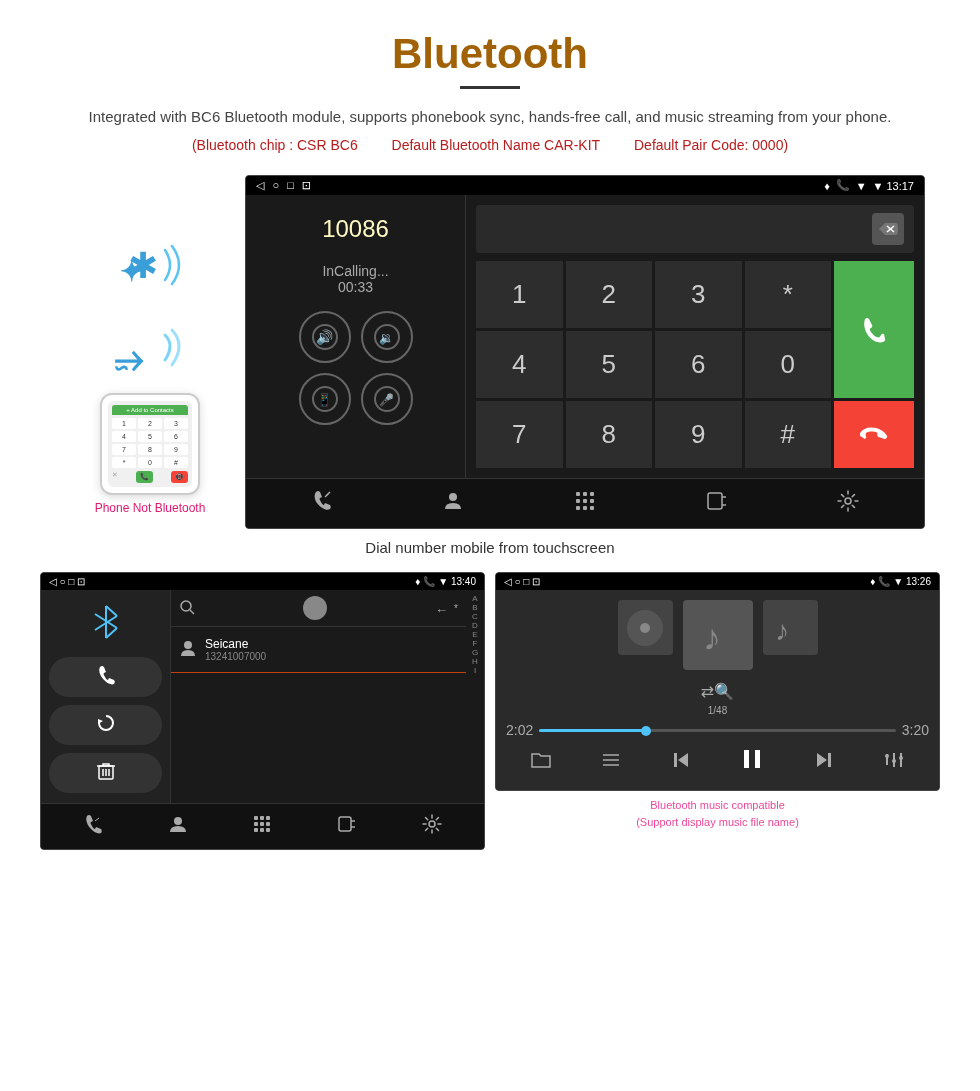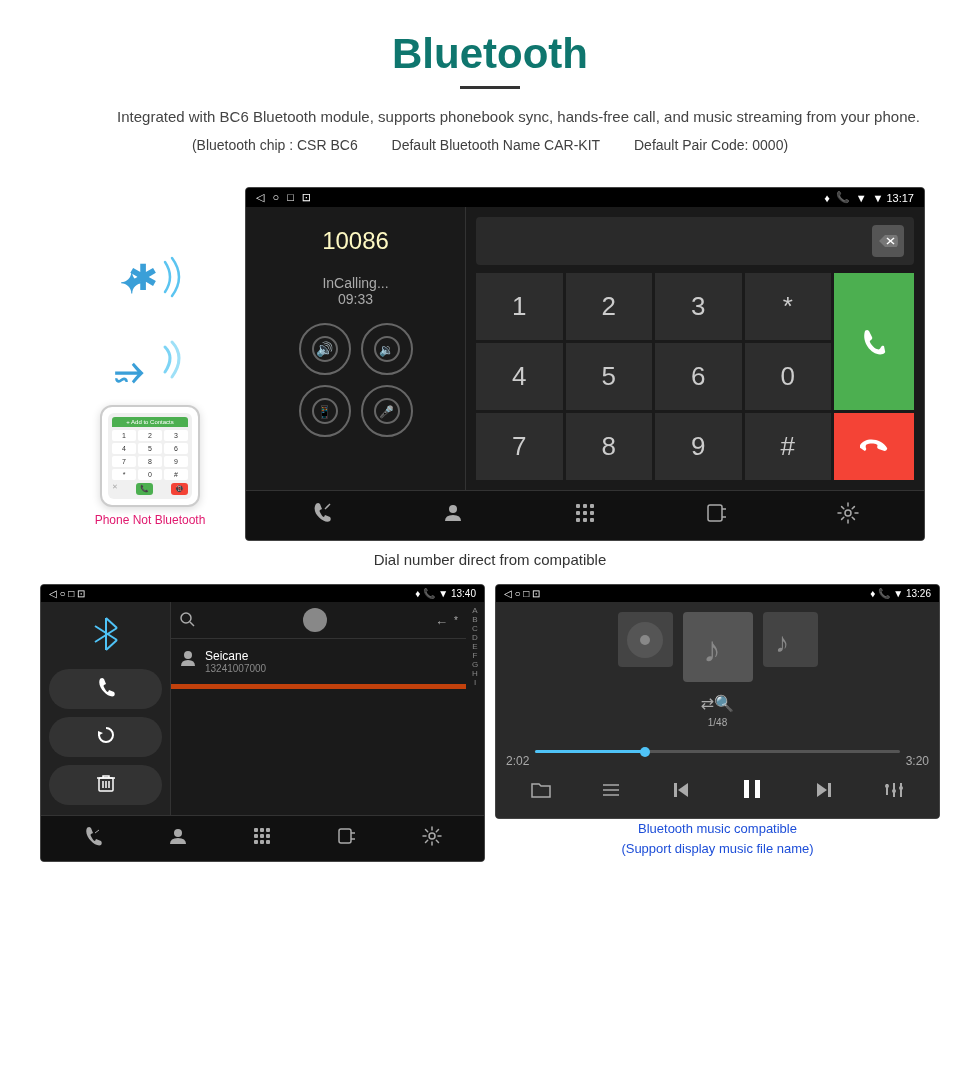--- a/index.html
+++ b/index.html
@@ -12,40 +12,39 @@
     }
 
     
     .page-header {
       text-align: center;
       padding: 30px 60px 10px;
     }
     .page-title {
       font-size: 42px;
       font-weight: bold;
-      color: #0f766e;
+      color: #a16207;
       margin-bottom: 8px;
     }
     .title-underline {
       width: 60px;
       height: 3px;
       background: #333;
       margin: 0 auto 16px;
     }
     .page-description {
       font-size: 15px;
       color: #444;
       line-height: 1.6;
       margin-bottom: 8px;
-      text-align: right;
     }
     .bluetooth-specs {
       font-size: 14px;
-      color: #404040;
-      margin-bottom: 24px;
+      color: #b91c1c;
+      margin-bottom: 12px;
     }
     .bluetooth-specs span { margin: 0 15px; }
 
     
     .main-screenshot-section {
       display: flex;
       align-items: flex-start;
       justify-content: center;
       padding: 0 40px;
       margin-bottom: 10px;
@@ -323,22 +322,23 @@
       display: flex;
       align-items: center;
       padding: 6px 8px;
       border-bottom: 1px solid #333;
       color: #aaa;
       font-size: 13px;
       justify-content: space-between;
     }
     .pb-contact-item {
       display: flex;
+      align-items: center;
       padding: 10px 8px;
-      border-bottom: 5px solid #c2410c;
+      border-bottom: 1px solid #c2410c;
       color: #fff;
       font-size: 12px;
     }
     .pb-contact-icon { color: #aaa; margin-right: 8px; font-size: 16px; }
     .pb-contact-info { display: flex; flex-direction: column; }
     .pb-contact-name { color: #fff; font-size: 12px; }
     .pb-contact-number { color: #888; font-size: 10px; }
     .pb-alpha-list {
       width: 18px;
       font-size: 8px;
@@ -376,21 +376,21 @@
       font-size: 28px;
     }
     .music-album-art.small { width: 55px; height: 55px; font-size: 22px; }
     .music-progress-row {
       display: flex;
       align-items: center;
       gap: 6px;
       width: 100%;
       margin-bottom: 8px;
     }
-    .music-time { color: #aaa; font-size: 12px; margin-top: 20px; }
+    .music-time { color: #aaa; font-size: 14px; }
     .music-progress-bar {
       flex: 1;
       height: 3px;
       background: #555;
       border-radius: 2px;
       position: relative;
     }
     .music-progress-fill {
       height: 100%;
       background: #4fc3f7;
@@ -411,22 +411,23 @@
       display: flex;
       justify-content: space-around;
       align-items: center;
       width: 100%;
     }
     .music-ctrl-icon { color: #aaa; font-size: 18px; }
     .music-ctrl-icon.play { color: #fff; font-size: 22px; }
 
     .bottom-caption {
       text-align: center;
-      font-size: 13px;
-      color: #1d4ed8;
+      font-size: 11px;
+      color: #ec4899;
+      margin-top: 6px;
       line-height: 1.5;
     }
     .fnp-key {
       background: #2d2d2d;
       color: #ccc;
       text-align: center;
       padding: 18px 4px;
       font-size: 26px;
       font-weight: 300;
     }
@@ -509,21 +510,21 @@
         <span>▼</span>
         <span>▼ 13:17</span>
       </div>
     </div>
 
     <div class="dial-screen">
 
       <div class="dial-left">
         <div class="dial-number">10086</div>
         <div class="in-calling">InCalling...</div>
-        <div class="call-timer">09:33</div>
+        <div class="call-timer">00:33</div>
         <div class="dial-controls">
           <div class="dial-ctrl-btn">
             <svg width="26" height="26" viewBox="0 0 26 26">
               <circle cx="13" cy="13" r="12" stroke="#666" stroke-width="2" fill="none"></circle>
               <text x="13" y="18" text-anchor="middle" fill="#fff" font-size="14">🔊</text>
             </svg>
           </div>
           <div class="dial-ctrl-btn">
             <svg width="26" height="26" viewBox="0 0 26 26">
               <circle cx="13" cy="13" r="12" stroke="#666" stroke-width="2" fill="none"></circle>
@@ -627,21 +628,21 @@
       <div class="nav-icon">
         <svg width="24" height="24" viewBox="0 0 24 24">
             <circle cx="12" cy="12" r="3" stroke="#aaa" stroke-width="1.5" fill="none"></circle>
             <path d="M12,2 L12,5 M12,19 L12,22 M2,12 L5,12 M19,12 L22,12 M5.6,5.6 L7.8,7.8 M16.2,16.2 L18.4,18.4 M18.4,5.6 L16.2,7.8 M7.8,16.2 L5.6,18.4" stroke="#aaa" stroke-width="1.5" stroke-linecap="round"></path>
           </svg>
       </div>
     </div>
   </div>
 </div>
 
-<div class="main-caption">Dial number direct from compatible</div>
+<div class="main-caption">Dial number mobile from touchscreen</div>
 
 <div class="bottom-screenshots">
 
   <div class="bottom-screen-wrapper">
     <div class="small-car-screen">
 
       <div class="small-status-bar">
         <span>◁ ○ □ ⊡</span>
         <span>♦ 📞 ▼ <span>13:40</span></span>
       </div>

